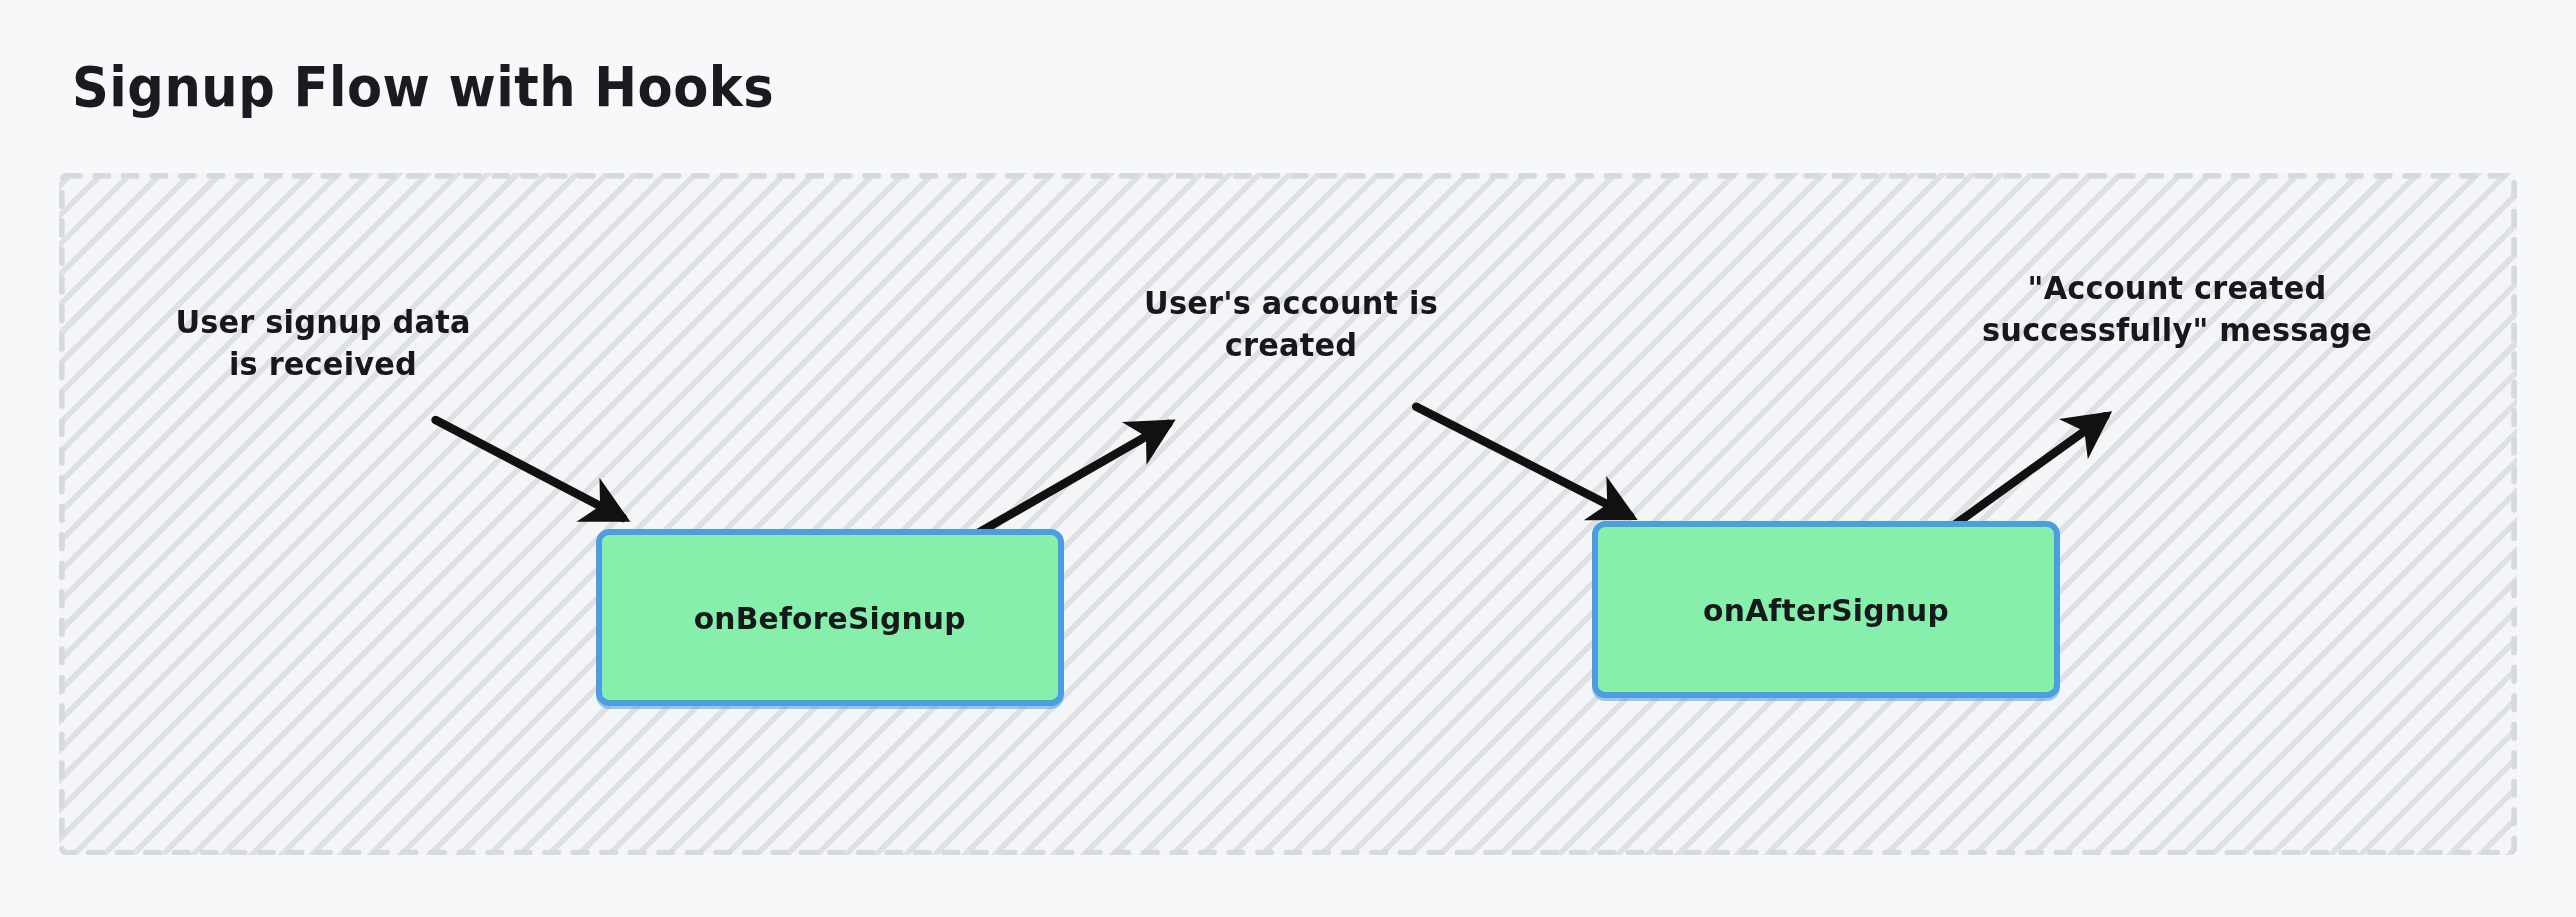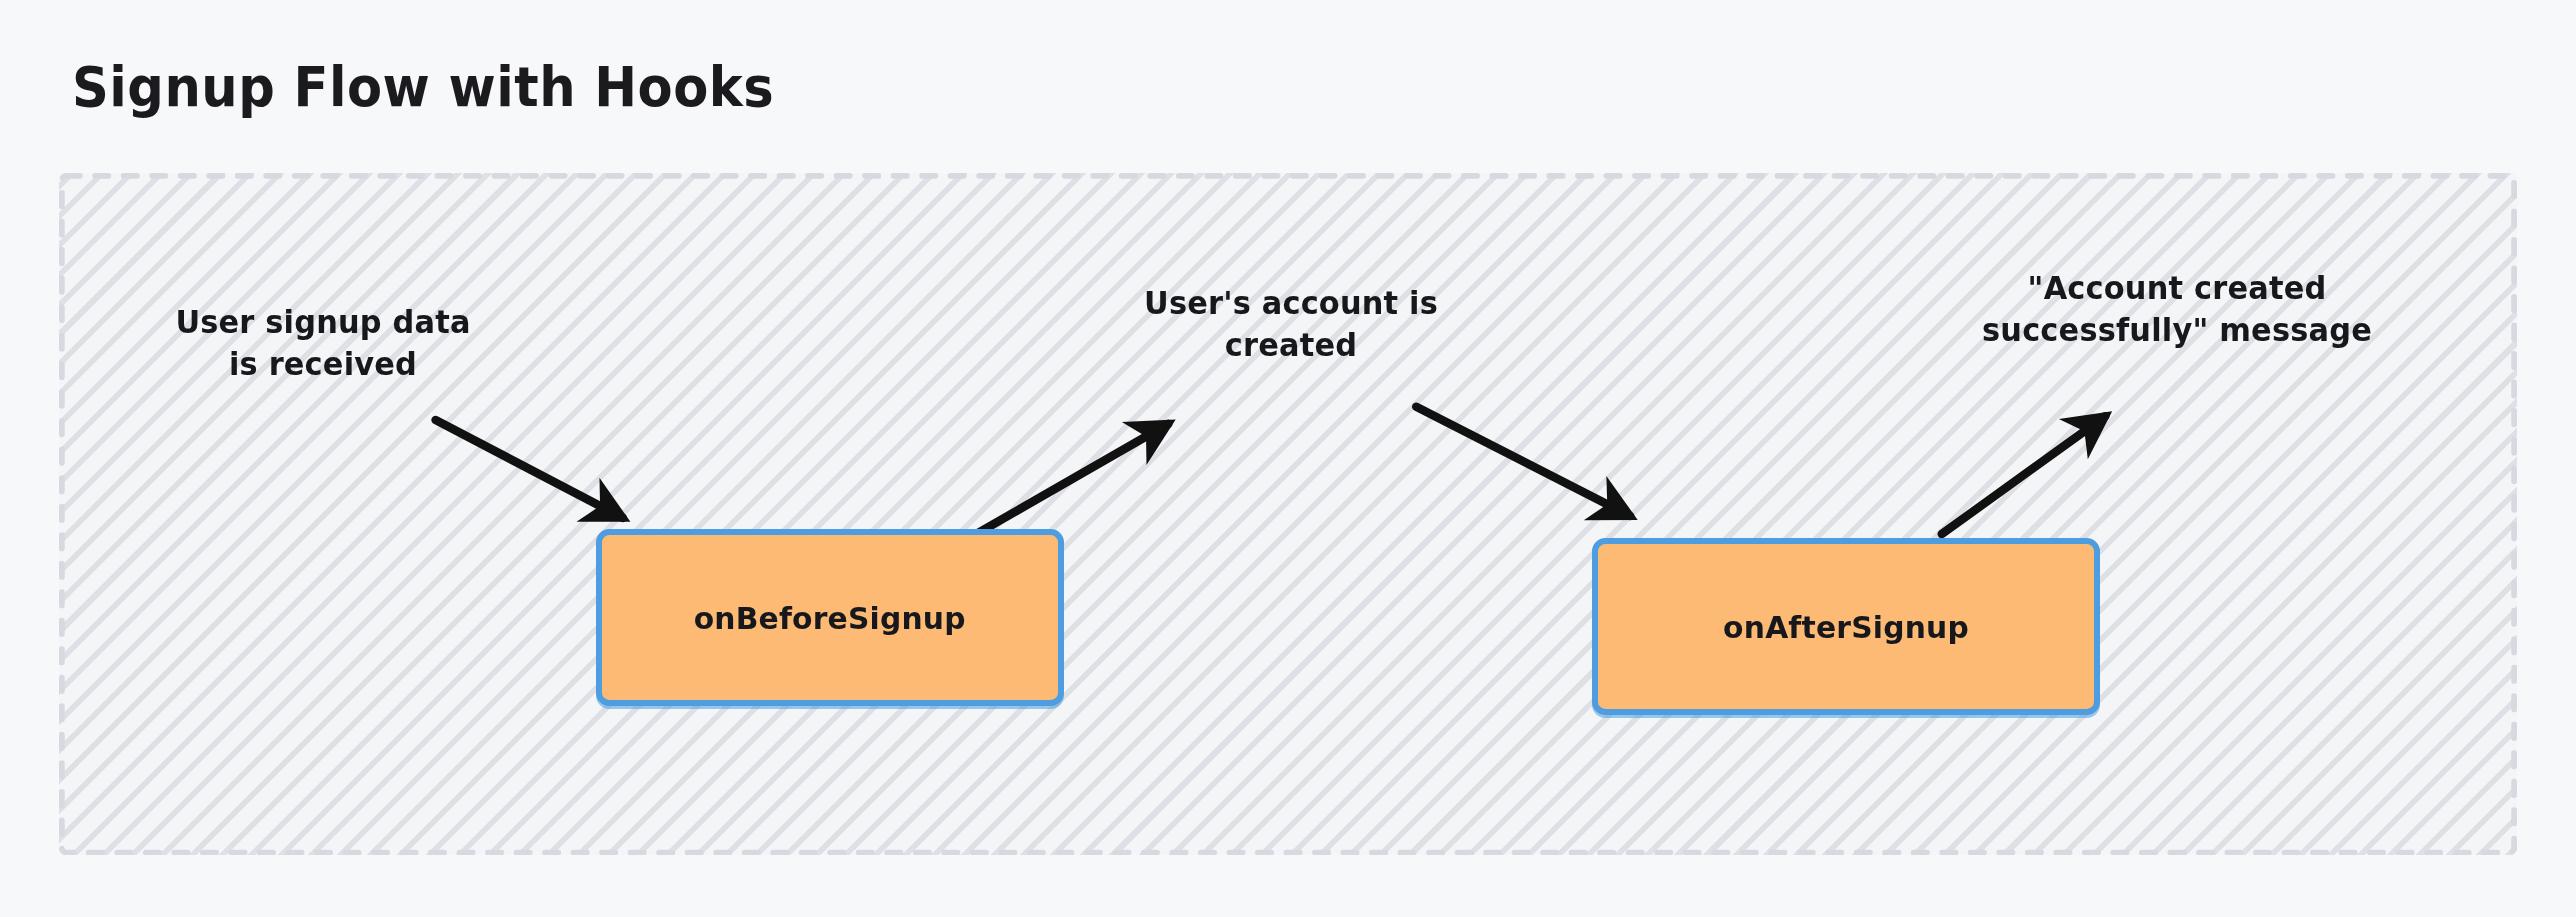--- a/index.html
+++ b/index.html
@@ -70,39 +70,39 @@
     top: 0;
     width: 2576px;
     height: 917px;
     pointer-events: none;
   }
 
   
   .node-box {
     position: absolute;
     box-sizing: border-box;
-    background: #fdba74;
+    background: #86efac;
     border: 6.7px solid #4d9de0;
     border-radius: 13.3px;
     display: flex;
     align-items: center;
     justify-content: center;
     box-shadow: 0 2.9px 0 0 rgba(77,157,224,0.55);
   }
   .node-label {
     font-family: "DejaVu Sans", sans-serif;
     font-size: 31px;
     font-weight: 700;
     color: #17181c;
     letter-spacing: 0.2px;
     white-space: nowrap;
     transform: scaleX(0.96);
   }
   #node-before { left: 596px; top: 529px; width: 468px; height: 177px; }
-  #node-after  { left: 1592px; top: 538px; width: 508px; height: 177px; }
+  #node-after  { left: 1592px; top: 521px; width: 468px; height: 177px; }
 
   
   .edge-label {
     position: absolute;
     font-family: "DejaVu Sans", sans-serif;
     font-size: 32px;
     font-weight: 700;
     color: #17181c;
     line-height: 1.30;
     text-align: center;

